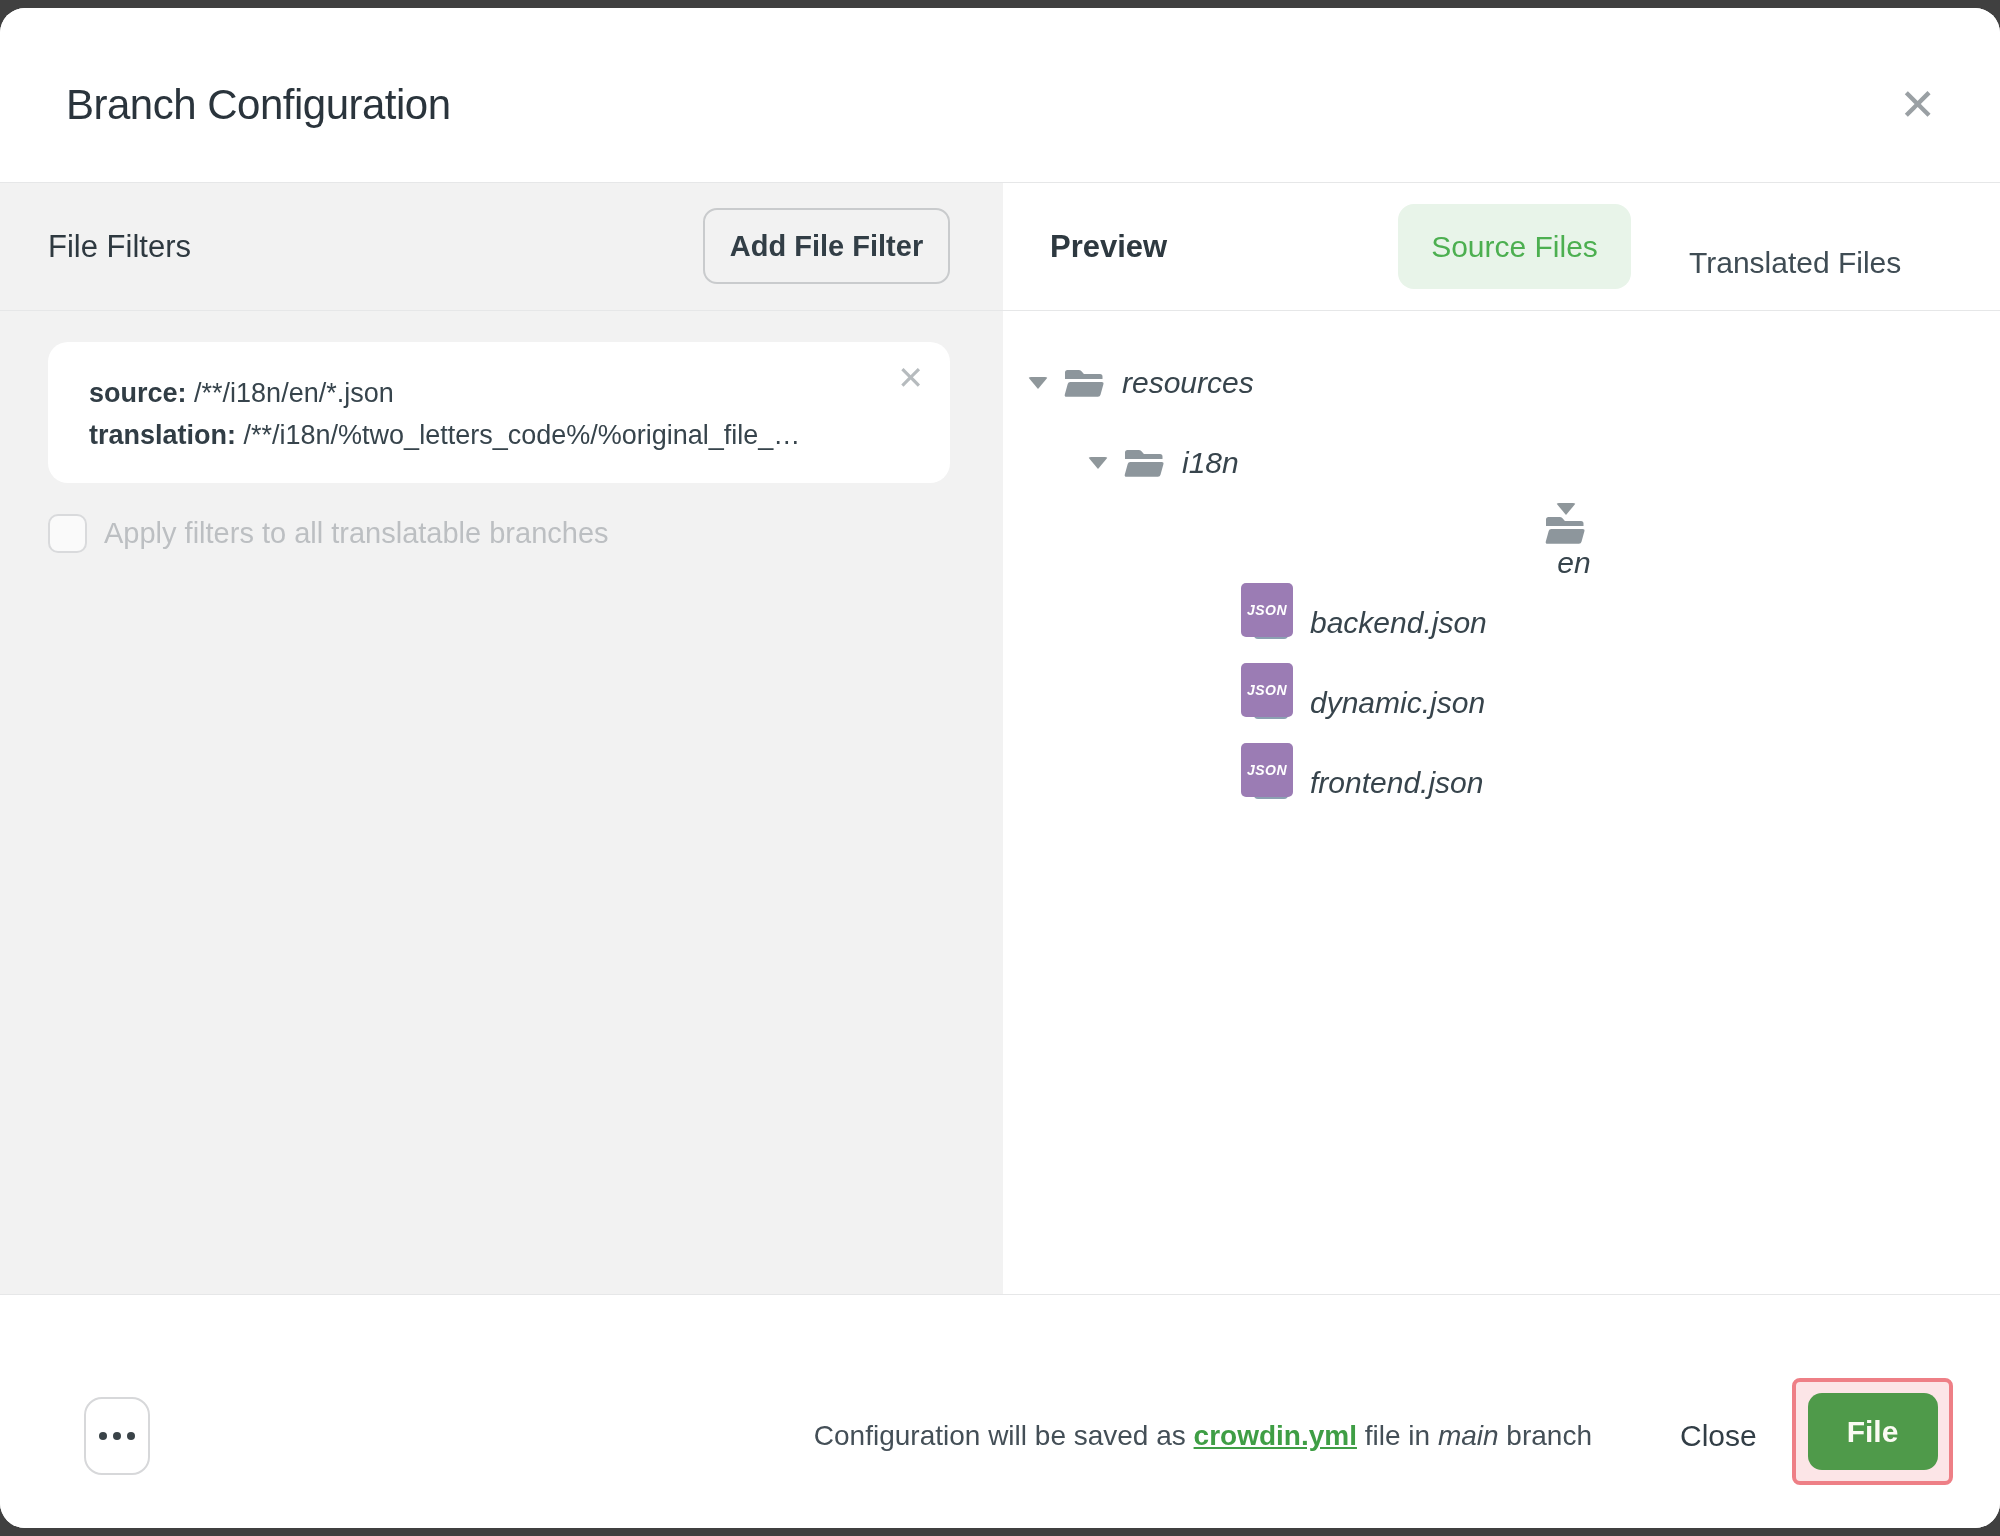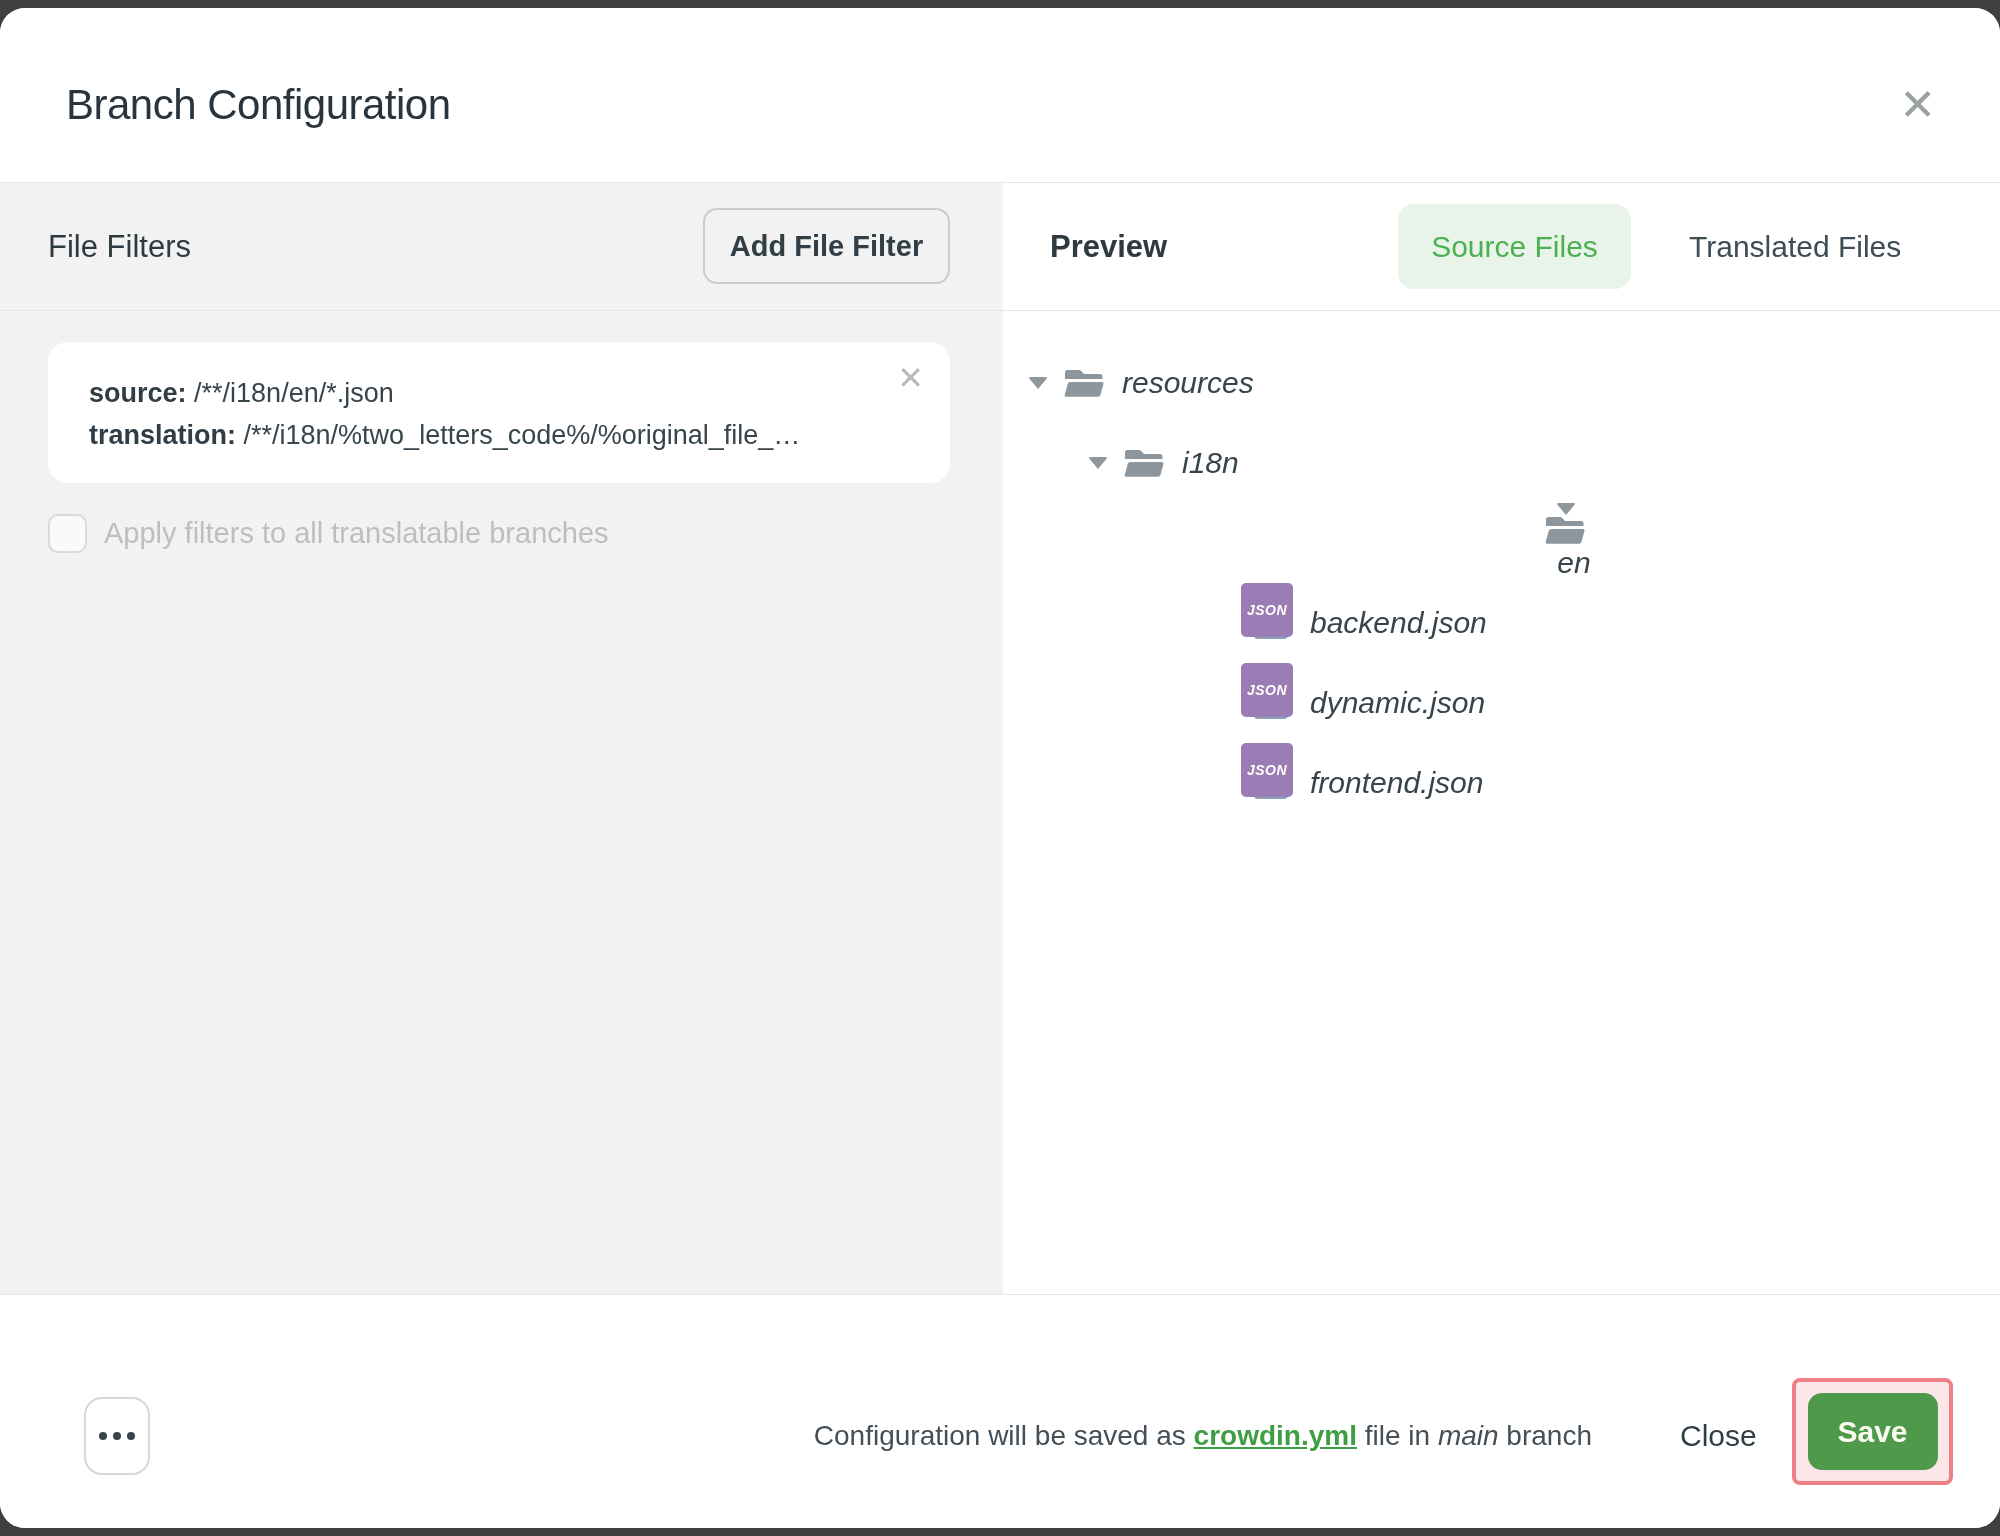--- a/index.html
+++ b/index.html
@@ -37,21 +37,21 @@
   }
   .subheader-right{flex:1;background:#fff;position:relative;display:flex;align-items:center;}
   .preview-heading{margin-left:47px;font-size:31px;font-weight:600;color:#2e3940;}
   .tab-source{
     position:absolute;left:395px;top:21px;width:233px;height:85px;
     background:#e8f4e9;border-radius:16px;border:none;cursor:pointer;
     display:flex;align-items:center;justify-content:center;
     font-family:inherit;font-size:30px;color:#4caf50;text-align:center;
   }
   .tab-translated{
-    position:absolute;left:672px;top:21px;height:85px;padding:0 14px;
+    position:absolute;left:672px;top:37px;height:85px;padding:0 14px;
     background:transparent;border:none;cursor:pointer;
     display:flex;align-items:center;justify-content:center;
     font-family:inherit;font-size:30px;color:#3f4c54;
   }
   
   .bodyarea{position:absolute;top:303px;left:0;right:0;bottom:234px;display:flex;}
   .panel-left{width:1003px;background:#f2f2f2;position:relative;flex:none;}
   .panel-right{flex:1;background:#fff;position:relative;font-style:italic;}
   .filter-card{
     position:absolute;left:48px;top:31px;width:902px;height:141px;
@@ -249,17 +249,17 @@
       <span class="dot"></span>
     </button>
 
     <div class="note">
       <span>Configuration will be saved as </span><span class="note-link">crowdin.yml</span><span> file in </span><span class="note-branch">main</span><span> branch</span>
     </div>
 
     <button class="close-btn">Close</button>
 
     <div class="save-annotation">
-      <button class="save-btn">Save</button>
+      <button class="save-btn">File</button>
     </div>
   </div>
 
 </div>
 
 </body></html>

